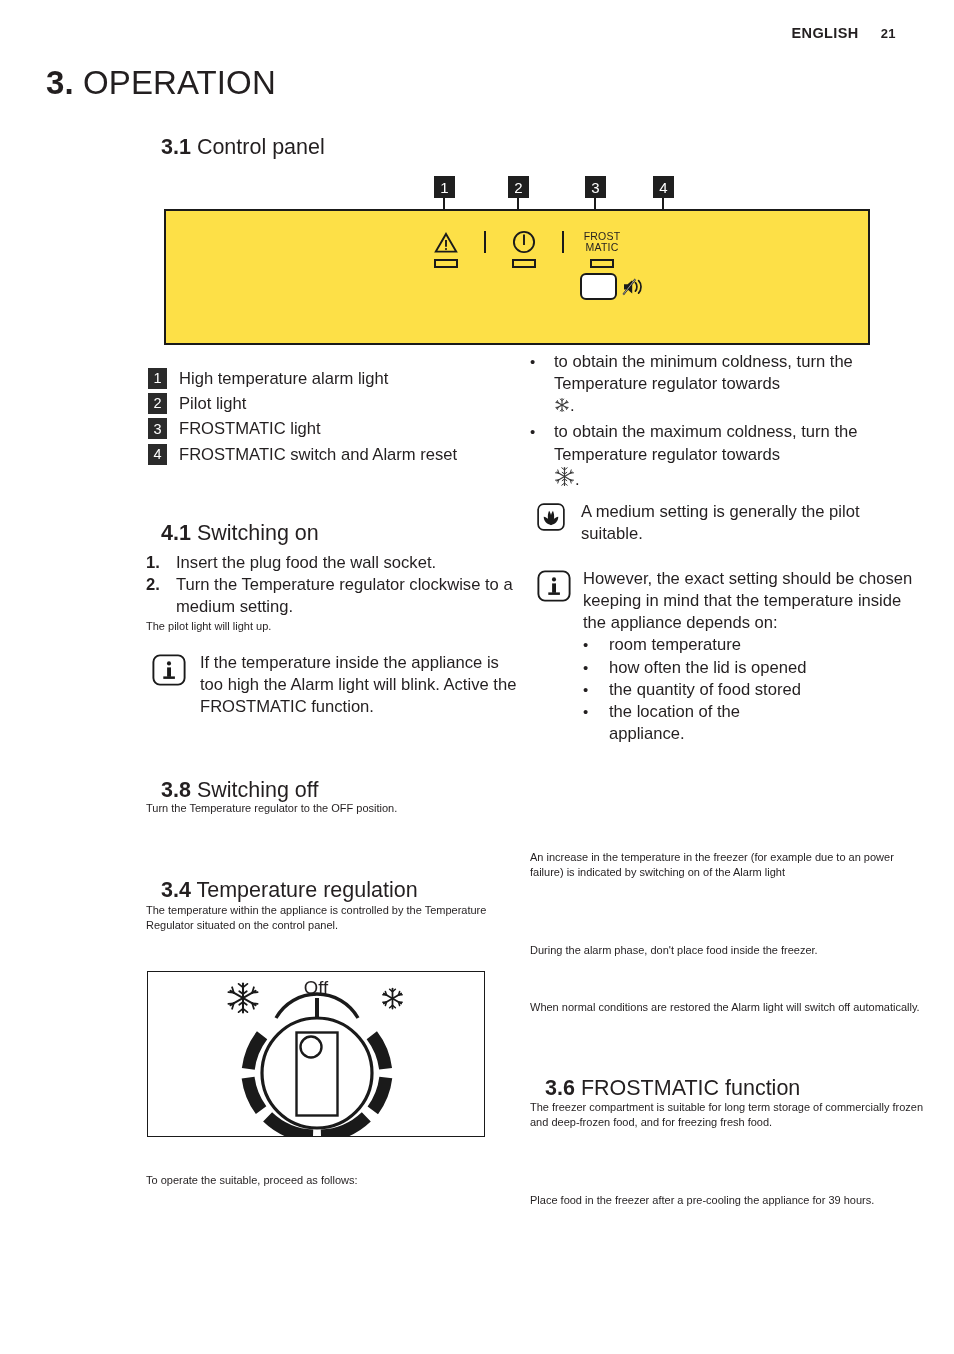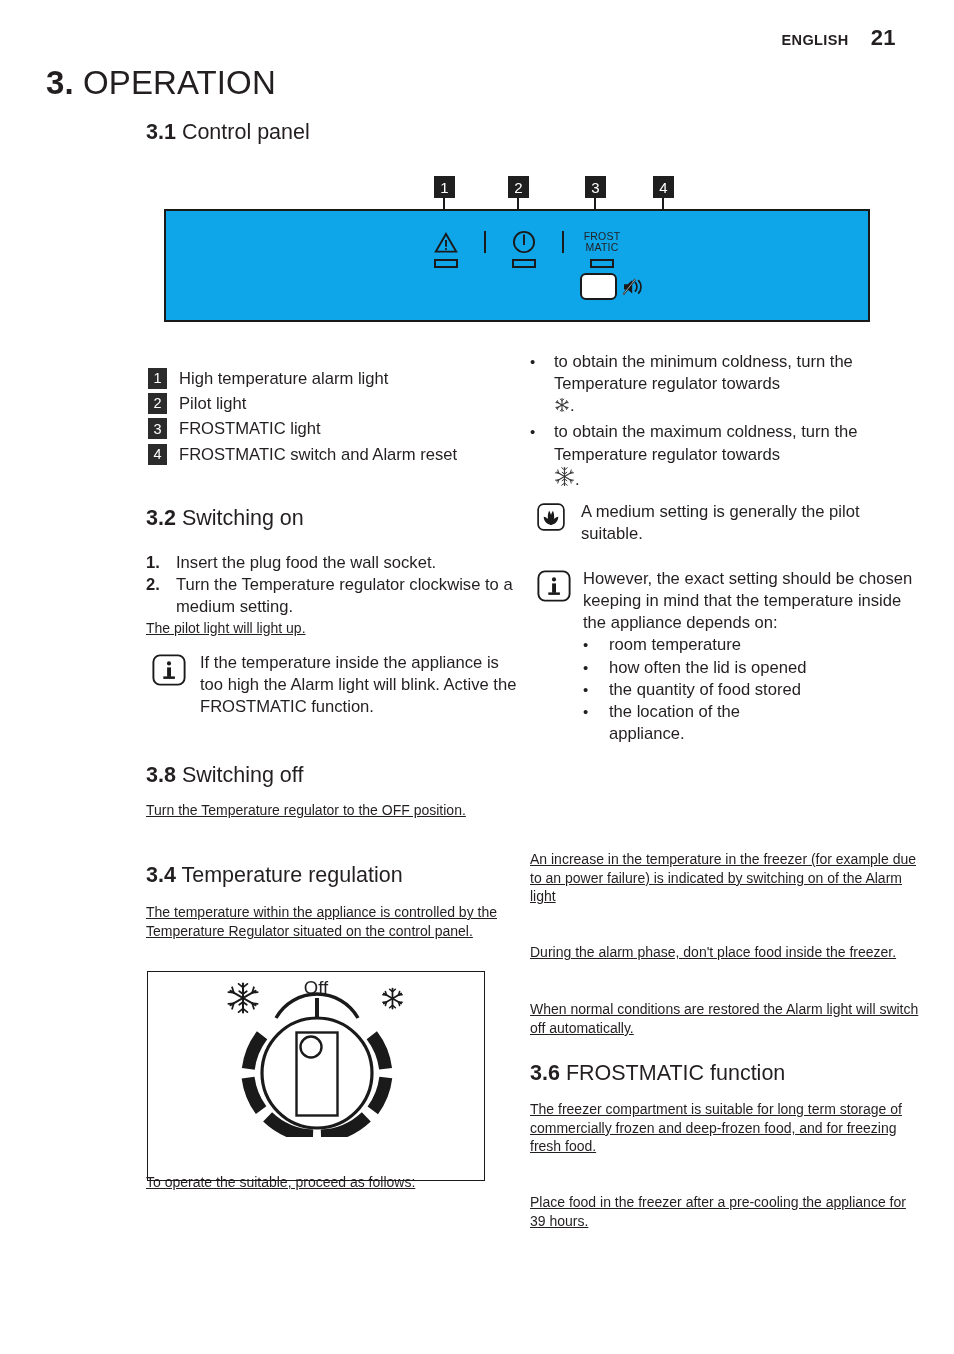--- a/index.html
+++ b/index.html
@@ -29,49 +29,48 @@
     top: 25px;
     right: 58px;
     display: flex;
     align-items: baseline;
     gap: 22px;
     font-size: 14.5px;
     font-weight: bold;
     letter-spacing: .4px;
     color: #231f20;
   }
-  .runhead .pageno { font-size: 22px; }
+  .runhead .pageno { font-size: 13px; }
 
   
   .chapter-title {
     position: absolute;
     top: 64px;
     left: 46px;
     font-size: 33px;
     font-weight: 300;
     letter-spacing: .1px;
     white-space: nowrap;
   }
   .chapter-title .num { font-weight: bold; }
 
   h3.sec {
     font-size: 21.5px;
     font-weight: 300;
-    margin: 0;
+    margin: 15px;
     line-height: 1.25;
   }
   h3.sec .num { font-weight: bold; }
 
   p.body {
-    font-size: 14px;
+    font-size: 11px;
     line-height: 1.335;
     margin: 0;
     font-weight: 300;
     color: #231f20;
-    text-decoration: underline;
   }
 
   
   ol.steps {
     margin: 0;
     padding: 0;
     list-style: none;
   }
   ol.steps li {
     display: flex;
@@ -169,23 +168,23 @@
     font-weight: 300;
     flex: 1 1 auto;
   }
 
   
   .panel-fig {
     position: absolute;
     left: 164px;
     top: 209px;
     width: 706px;
-    height: 113px;
+    height: 136px;
     border: 2px solid #1a1a1a;
-    background: #0ea5e9;
+    background: #fde047;
     box-sizing: border-box;
   }
   .callnum {
     position: absolute;
     width: 21px;
     height: 22px;
     background: #1f1f1f;
     color: #fff;
     font-size: 15px;
     display: flex;
@@ -245,21 +244,21 @@
     box-sizing: border-box;
     background: #fff;
   }
 
   
   .dial-fig {
     position: absolute;
     left: 147px;
     top: 971px;
     width: 338px;
-    height: 210px;
+    height: 166px;
     border: 1.6px solid #1a1a1a;
     background: #fff;
     box-sizing: border-box;
     padding-left: 24px;
   }
   .snow-inline { display: inline-block; vertical-align: -2px; }
 </style>
 </head>
 <body>
 
@@ -361,21 +360,21 @@
       <span class="badge">3</span>
       <span class="lbl">FROSTMATIC light</span>
     </div>
     <div class="legend-row">
       <span class="badge">4</span>
       <span class="lbl">FROSTMATIC switch and Alarm reset</span>
     </div>
   </div>
 
   <h3 class="sec" style="position:absolute;left:146px;top:505px;">
-    <span class="num">3.2</span>
+    <span class="num">4.1</span>
     <span>Switching on</span>
   </h3>
 
   <ol class="steps" style="position:absolute;left:146px;top:552px;width:382px;">
     <li>
       <span class="mk">1.</span>
       <span class="tx">Insert the plug food the wall socket.</span>
     </li>
     <li>
       <span class="mk">2.</span>

